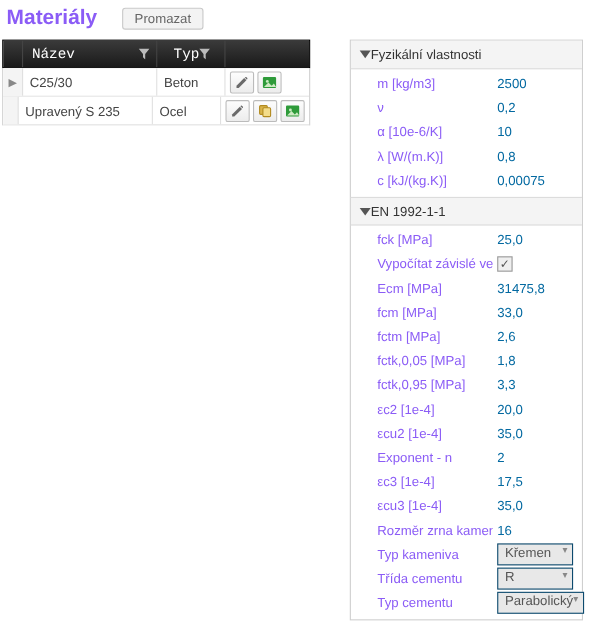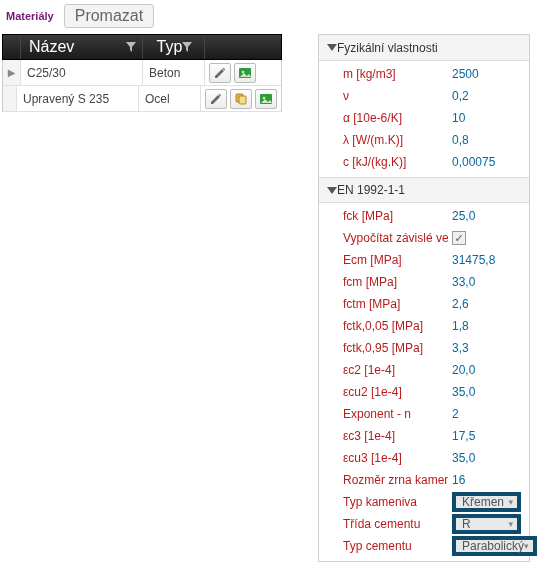--- a/index.html
+++ b/index.html
@@ -12,33 +12,34 @@
     height: 576px;
     overflow: hidden;
   }
   .top-bar {
     display: flex;
     align-items: center;
     gap: 8px;
     padding: 4px 4px 6px 4px;
   }
   .title {
-    color: #701a75;
+    color: #8b5cf6;
     font-weight: 600;
-    font-size: 11px;
+    font-size: 19px;
     padding: 2px 2px;
   }
   .btn {
     background: #f3f3f3;
     border: 1px solid #c9c9c9;
     border-radius: 3px;
     padding: 2px 10px;
     color: #666;
-    font-size: 16px;
+    font-size: 12px;
     cursor: pointer;
+    margin-left: 13px;
   }
   .layout {
     display: flex;
     align-items: flex-start;
     gap: 36px;
     padding: 0 2px;
   }
   
   .mat-area { width: 280px; }
   .thead {
@@ -52,21 +53,22 @@
     width: 18px;
     border-right: 1px solid #444;
     flex: none;
   }
   .th {
     display: flex;
     align-items: center;
     justify-content: space-between;
     padding: 0 6px 0 8px;
     border-right: 1px solid #444;
-    font-size: 16px;
+    font-size: 13px;
+    font-family: Liberation Mono, monospace;
   }
   .th-name { width: 122px; flex: none; }
   .th-typ  { width: 62px;  flex: none; justify-content: center; }
   .th-rest { flex: 1; border-right: none; }
   .filter-icon svg { display:block; }
   .tbody {
     border-left: 1px solid #ccc;
     border-right: 1px solid #ccc;
   }
   .row {
@@ -143,21 +145,21 @@
   .prop-row {
     display: flex;
     align-items: center;
     min-height: 22px;
     padding: 0 8px 0 24px;
     gap: 4px;
   }
   .prop-label {
     width: 105px;
     flex: none;
-    color: #b91c1c;
+    color: #8b5cf6;
     white-space: nowrap;
     overflow: hidden;
   }
   .prop-value {
     flex: 1;
     color: #0369a1;
   }
   .chk {
     width: 14px;
     height: 14px;
@@ -165,24 +167,23 @@
     background: #efefef;
     display: inline-flex;
     align-items: center;
     justify-content: center;
     font-size: 11px;
     color: #555;
   }
   .combo {
     flex: 1;
     height: 20px;
-    border: 4px solid #0c4a6e;
+    border: 1px solid #0c4a6e;
     background: #e8e8e8;
     display: flex;
-    align-items: center;
     justify-content: space-between;
     padding: 0 4px 0 6px;
     color: #555;
     cursor: pointer;
   }
   .combo-arrow {
     color: #888;
     font-size: 9px;
   }
 </style>

